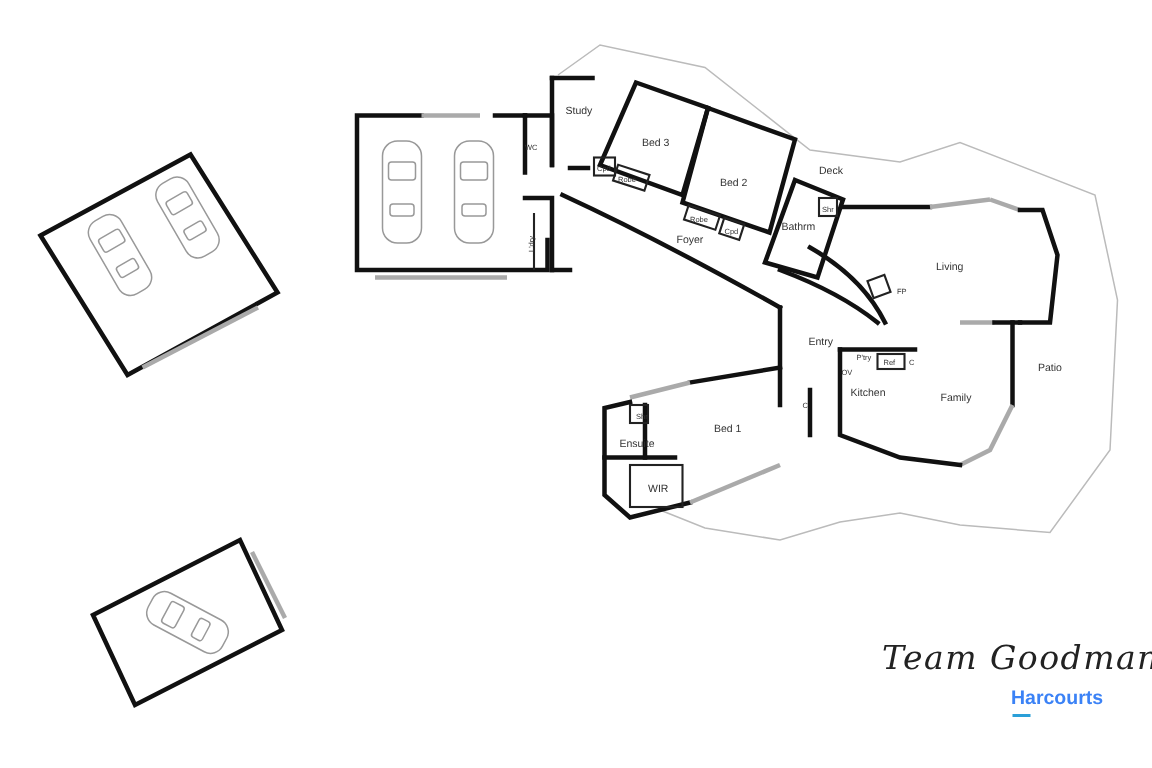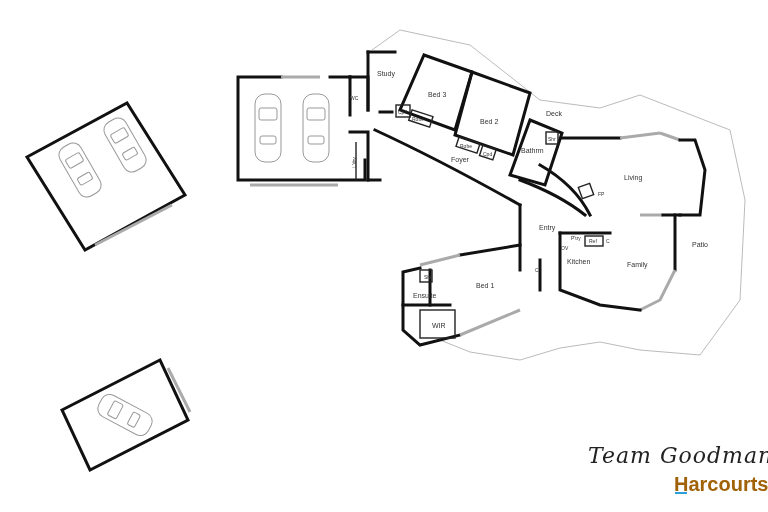--- a/index.html
+++ b/index.html
@@ -5,23 +5,23 @@
     html, body { margin:0; padding:0; background:#ffffff; }
     body { width:768px; height:512px; position:relative; overflow:hidden; font-family:"Liberation Sans", sans-serif; }
     svg.plan { position:absolute; left:0; top:0; }
     .wall { stroke:#111; stroke-width:3; fill:none; stroke-linecap:square; }
     .wall-thin { stroke:#222; stroke-width:1.4; fill:none; }
     .window { stroke:#aaa; stroke-width:3; fill:none; }
     .outline { stroke:#bbb; stroke-width:1; fill:none; }
     .car { stroke:#999; stroke-width:1; fill:#fff; }
     .lbl { font-family:"Liberation Sans", sans-serif; font-size:7px; fill:#333; }
     .lbl-s { font-family:"Liberation Sans", sans-serif; font-size:5px; fill:#333; }
-    .brand { position:absolute; left:588px; top:443px; width:170px; }
+    .brand { position:absolute; left:588px; top:427px; width:170px; }
     .script { font-family:"DejaVu Serif", serif; font-style:italic; font-size:22px; color:#222; letter-spacing:1px; white-space:nowrap; font-weight:300; }
-    .harc { position:absolute; left:86px; top:30px; font-family:"Liberation Sans", sans-serif; font-weight:bold; font-size:20px; color:#a16207; }
+    .harc { position:absolute; left:86px; top:30px; font-family:"Liberation Sans", sans-serif; font-weight:bold; font-size:13px; color:#3b82f6; }
     .harc-bar { position:absolute; left:87px; top:49px; width:12px; height:2px; background:#2a9fd8; }
   </style>
 </head>
 <body>
 
 <svg class="plan" width="768" height="512" viewBox="0 0 768 512">
 
   <path class="outline" d="M372,50 L400,30 L470,45 L540,100 L600,108 L640,95 L730,130 L745,200 L740,300 L700,355 L640,350 L600,342 L560,348 L520,360 L470,352 L440,340"></path>
 
   <g>

